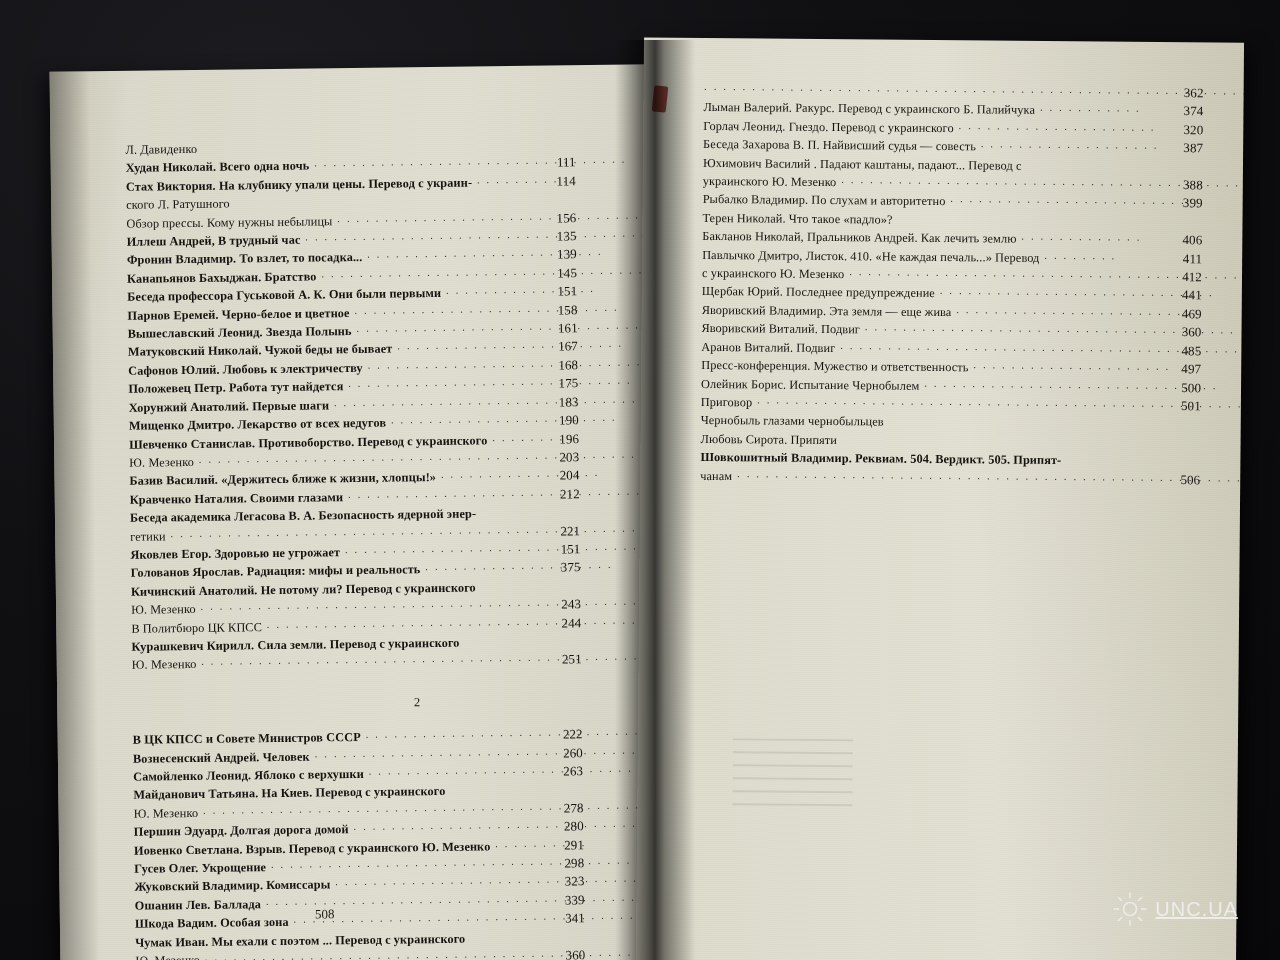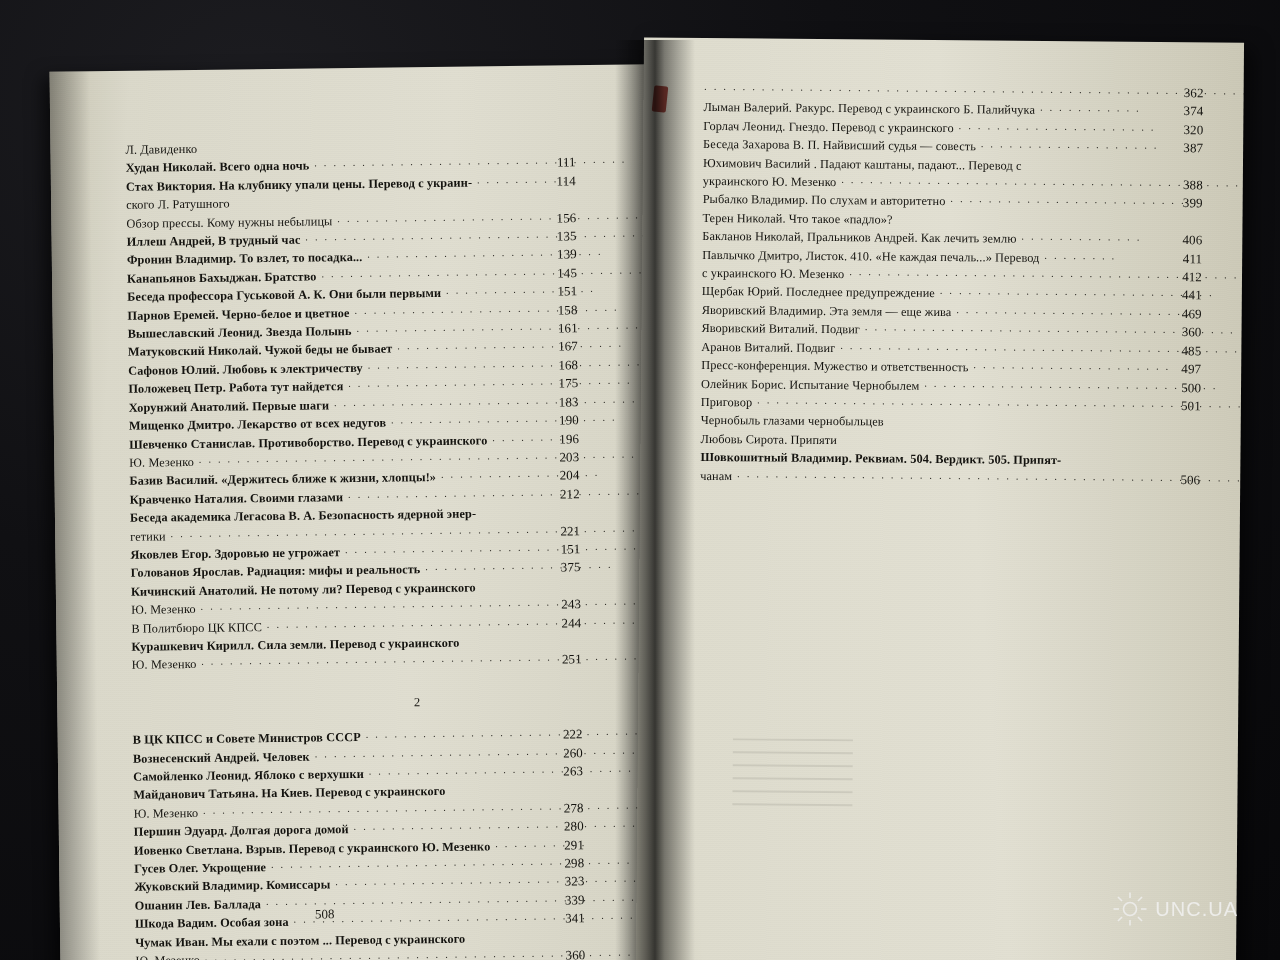--- a/index.html
+++ b/index.html
@@ -108,21 +108,21 @@
     position:absolute;right:42px;bottom:34px;
     display:flex;align-items:center;gap:8px;
     opacity:.82;
   }
   .wm .sun{
     width:34px;height:34px;position:relative;
   }
   .wm .sun svg{display:block;}
   .wm .label{
     color:#f3f3f3;font-family:"Liberation Sans",sans-serif;
-    font-size:20px;letter-spacing:1px;
+    font-size:20px;letter-spacing:1px;text-decoration:underline;
   }
   
   .edge-light{
     position:absolute;left:0;top:0;width:40px;height:100%;
     background:linear-gradient(90deg,rgba(0,0,0,.35),rgba(0,0,0,0));
     pointer-events:none;
   }
   .paper-texture{
     position:absolute;inset:0;
     background:

